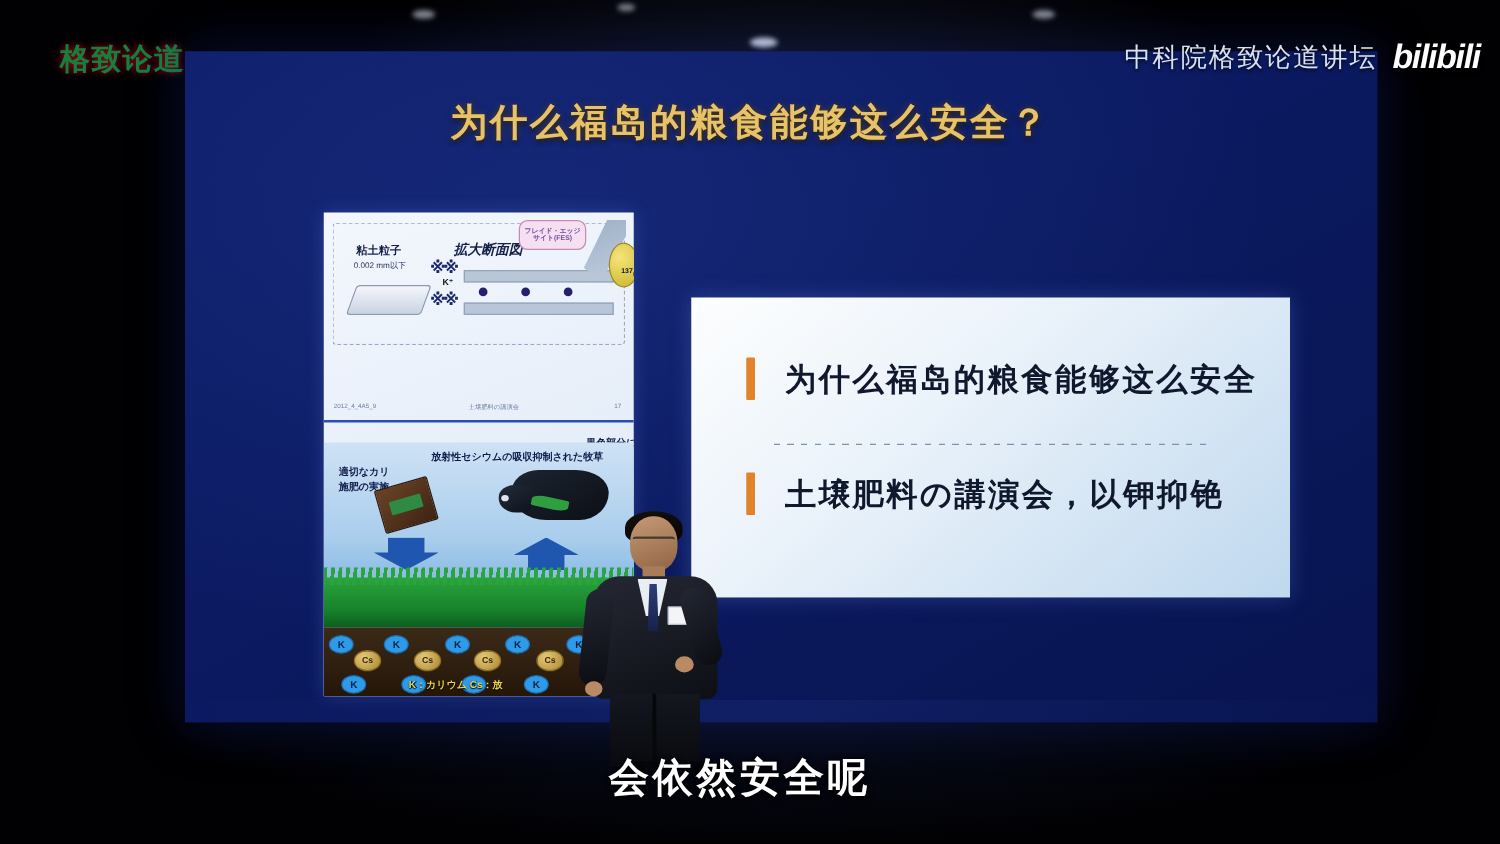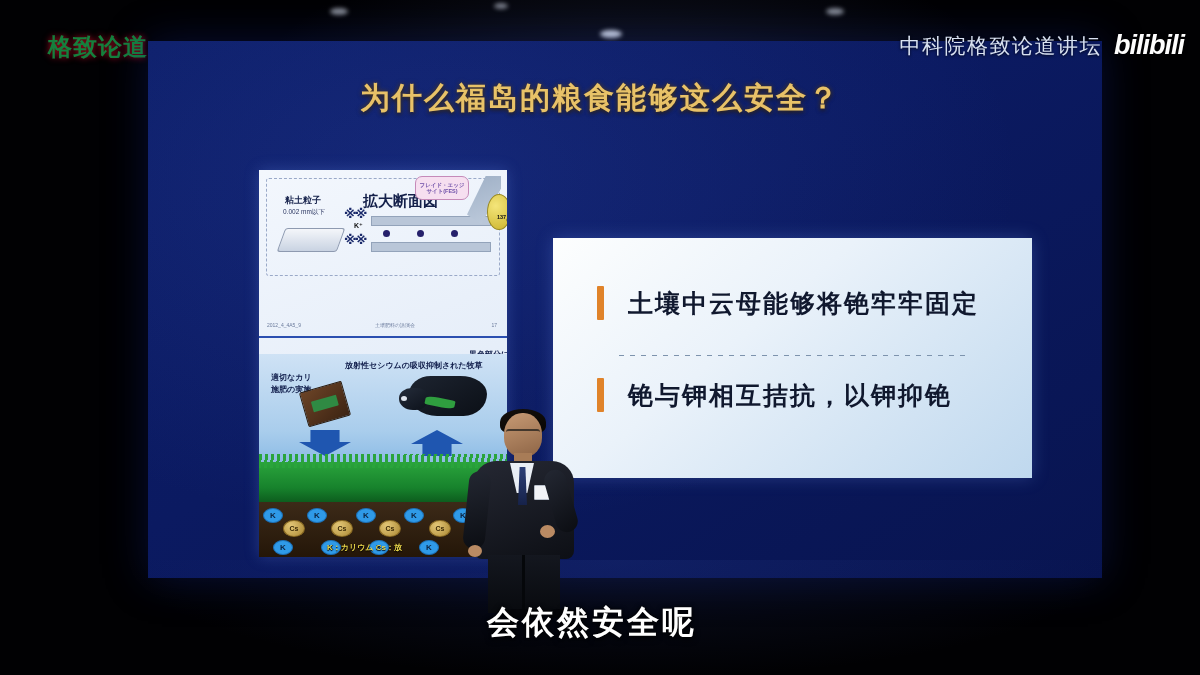--- a/index.html
+++ b/index.html
@@ -44,21 +44,21 @@
   
   #jpPanel{position:absolute;left:259px;top:170px;width:248px;height:387px;
            background:linear-gradient(160deg,#f3f7fd 0%,#e6eef9 55%,#d7e5f6 100%);
            box-shadow:0 0 14px rgba(120,160,255,.25);overflow:hidden;}
   #jpTop{position:relative;height:178px;}
   #dashBox{position:absolute;left:7px;top:8px;right:7px;height:96px;
            border:1px dashed #9aa9c8;border-radius:3px;}
   .jl{position:absolute;color:#14204a;font-size:8px;font-weight:bold;white-space:nowrap;}
   #lblClay{left:26px;top:24px;font-size:9px;}
   #lblClaySub{left:24px;top:38px;font-size:6.5px;font-weight:normal;color:#2a3560;}
-  #lblSect{left:104px;top:22px;font-size:15px;}
+  #lblSect{left:104px;top:22px;font-size:11px;font-style:italic;}
   #fesBox{position:absolute;left:156px;top:6px;width:52px;height:22px;
           background:#f6dff0;border:1px solid #c58ab9;border-radius:7px;
           display:flex;flex-direction:column;align-items:center;justify-content:center;}
   .fesLine{color:#6d4fa8;font-size:5.5px;font-weight:bold;line-height:1.15;white-space:nowrap;}
   #csLbl{position:absolute;left:238px;top:44px;color:#111;font-size:9px;font-weight:bold;}
   #csLbl sup{font-size:5.5px;}
   #clayPlate{position:absolute;left:22px;top:58px;width:58px;height:22px;
              background:linear-gradient(180deg,#f4f6fa,#c9d3e2);
              transform:skewX(-20deg);border:1px solid #8e9ab0;border-radius:3px;}
   .mica{position:absolute;color:#1b2a6b;font-size:13px;font-weight:bold;letter-spacing:-2px;}
@@ -319,26 +319,26 @@
         <div class="kDot" style="left:210px;top:38px">K</div>
 
         <div id="legend">K：カリウム  Cs：放</div>
       </div>
     </div>
   </div>
 
   <div id="txtPanel">
     <div class="bulletRow" id="bullet1">
       <div class="bMark"></div>
-      <div class="bText">土壤中云母能够将铯牢牢固定</div>
+      <div class="bText">为什么福岛的粮食能够这么安全</div>
     </div>
     <div id="dotDivider"></div>
     <div class="bulletRow" id="bullet2">
       <div class="bMark"></div>
-      <div class="bText">铯与钾相互拮抗，以钾抑铯</div>
+      <div class="bText">土壌肥料の講演会，以钾抑铯</div>
     </div>
   </div>
 
   <div id="speaker">
     <div id="sHair"></div>
     <div id="sHead"></div>
     <div id="sGlass"></div>
     <div id="sNeck"></div>
     <div id="sBody"></div>
     <div id="sShirt"></div>

